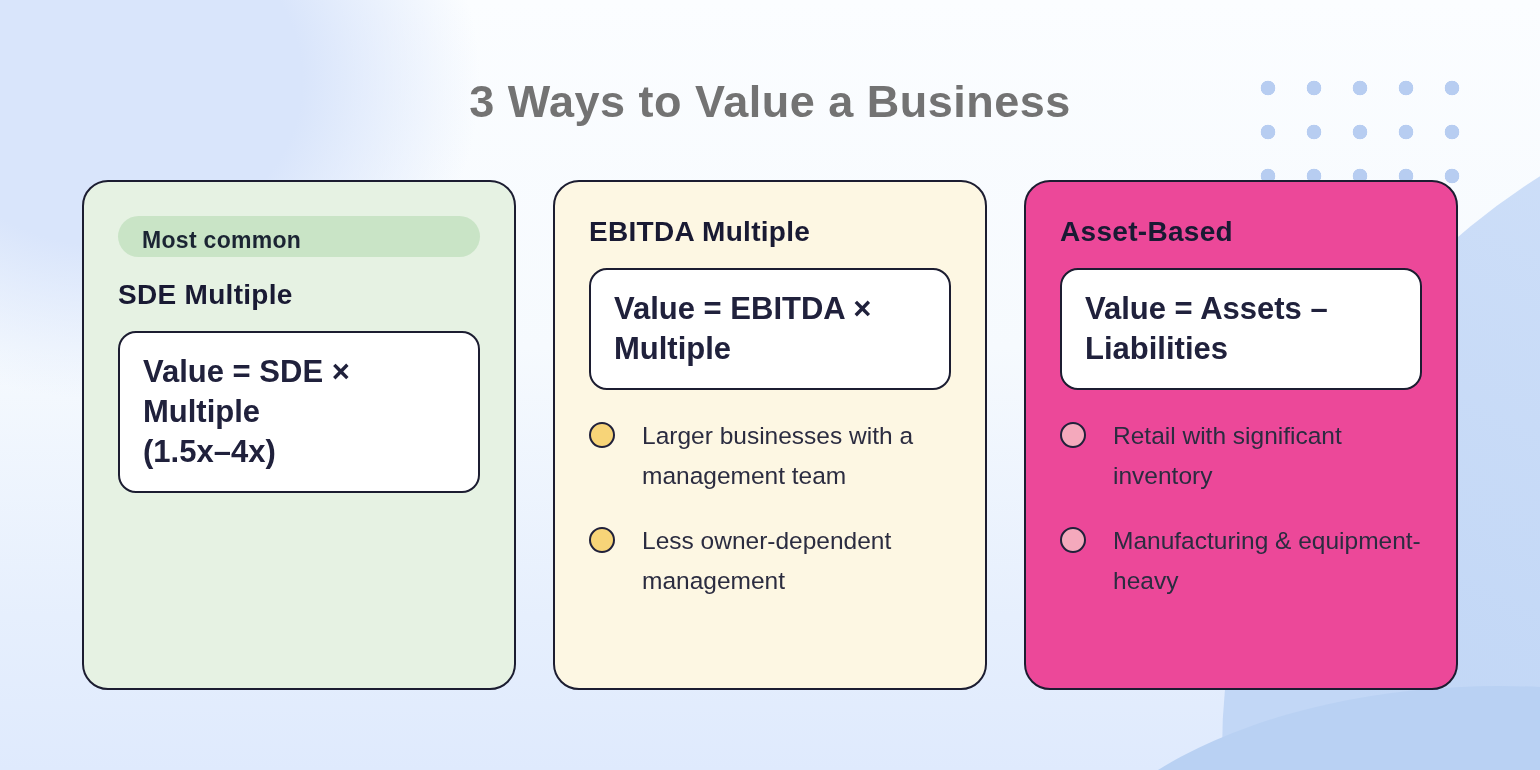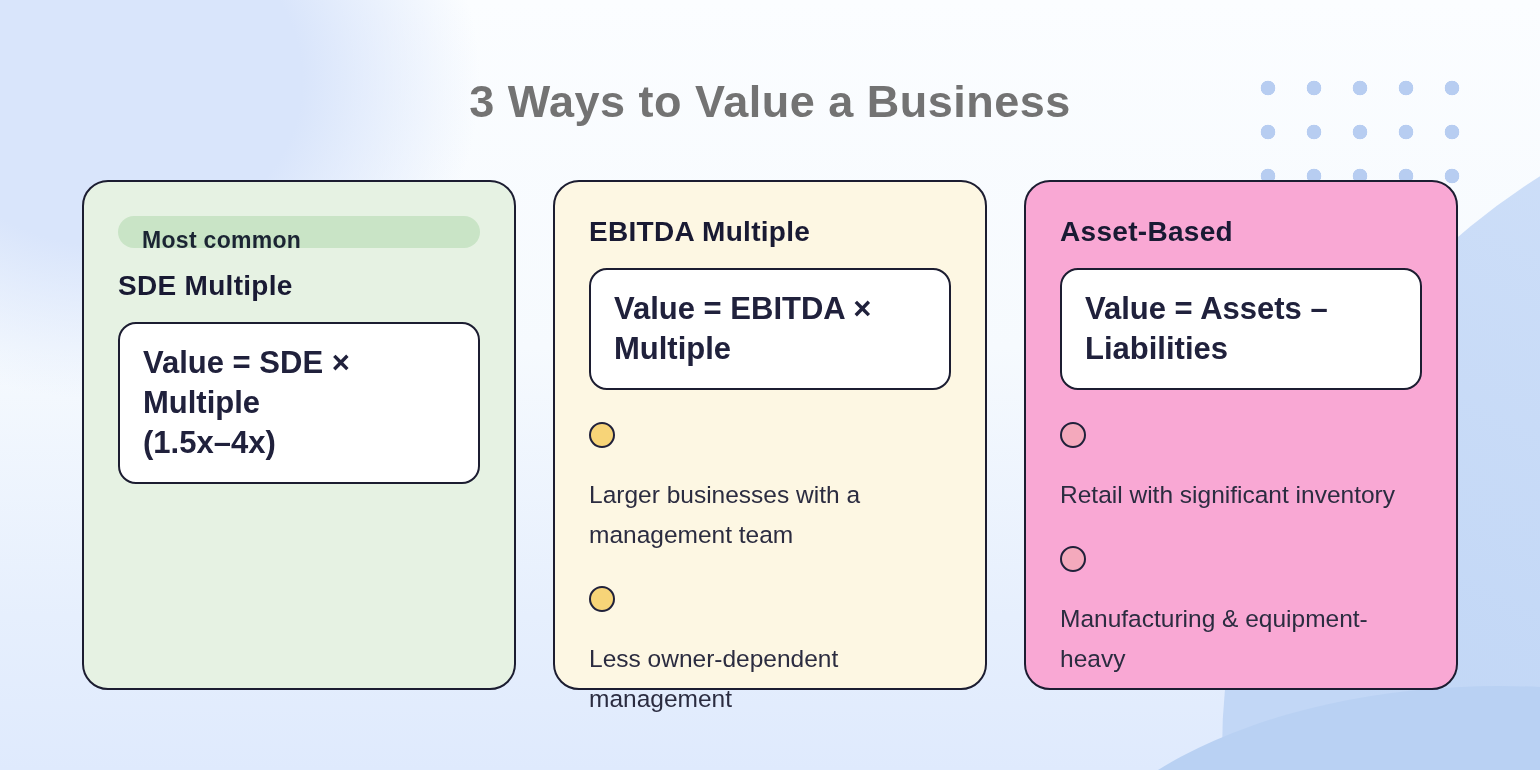--- a/index.html
+++ b/index.html
@@ -49,24 +49,24 @@
     display: flex; gap: 37px; z-index: 2;
   }
   .card {
     flex: 1 1 0;
     border: 2.5px solid #1c1d31;
     border-radius: 26px;
     padding: 34px 34px 0 34px;
   }
   .card--green  { background: #e6f2e3; }
   .card--yellow { background: #fdf7e3; }
-  .card--pink   { background: #f9a8d4; }
+  .card--pink   { background: #ec4899; }
 
   .badge {
-    height: 32px; line-height: 48px;
+    height: 41px; line-height: 48px;
     border-radius: 24px;
     background: #c9e4c6;
     padding: 0 24px;
     font-size: 23px; font-weight: 700; letter-spacing: 0.3px;
     color: #1b2433;
     margin-bottom: 22px;
   }
 
   .card-heading {
     font-size: 28px; font-weight: 800; letter-spacing: 0.3px;
@@ -85,21 +85,20 @@
     white-space: pre-line;
     margin-bottom: 26px;
   }
 
   .bullets { list-style: none; }
   .bullets li {
     display: flex; align-items: flex-start; gap: 27px;
     font-size: 24.5px; line-height: 40px;
     color: #2b2c40;
     margin-bottom: 25px;
-    flex-direction: column;
   }
   .bullet-dot {
     flex: 0 0 auto;
     width: 26px; height: 26px;
     border-radius: 50%;
     border: 2.5px solid #20213a;
     margin-top: 6px;
   }
   .bullet-dot--green  { background: #b9dcae; }
   .bullet-dot--yellow { background: #f7d478; }

